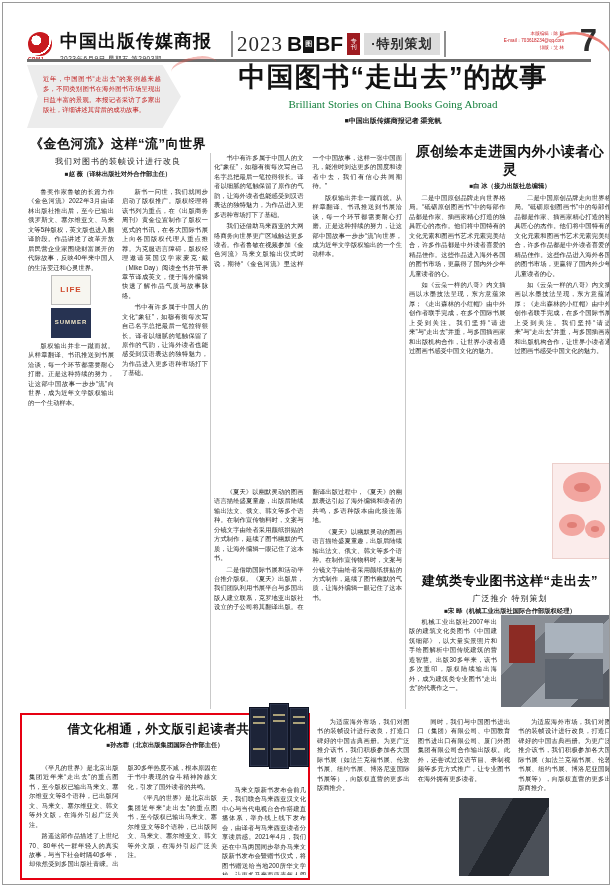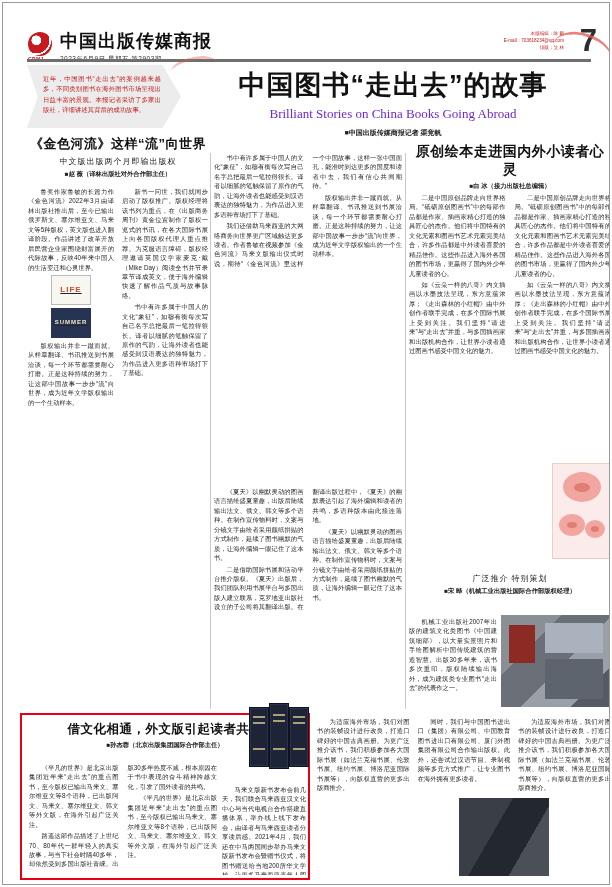--- a/index.html
+++ b/index.html
@@ -23,40 +23,40 @@
   .banner-section { background:#dcdcdc; color:#2b2b2b; font-weight:bold; font-size:13px; padding:2px 7px; letter-spacing:1px; }
   .editor-info { text-align:right; font-size:4.6px; line-height:1.5; color:#c8191e; }
   .page-number { font-size:31px; font-weight:900; color:#2d2d2d; }
   .header-rule { height:3px; background:#6f6f6f; }
 
   
   .intro-box { background:#ececec; clip-path:polygon(0 0,88% 0,100% 50%,88% 100%,0 100%,7% 50%);
     padding:9px 20px 9px 16px; }
   .intro-text { font-size:6.4px; line-height:1.6; color:#c01a1a; text-align:justify; }
   .main-title { font-size:27px; font-weight:900; letter-spacing:1px; color:#121212; text-align:center; }
-  .main-subtitle { font-family:"Liberation Serif", serif; font-size:13px; color:#6d28d9; text-align:center; margin-top:3px; }
+  .main-subtitle { font-family:"Liberation Serif", serif; font-size:11px; color:#15803d; text-align:center; margin-top:3px; }
   .main-byline { font-size:7px; font-weight:bold; color:#222; text-align:center; margin-top:6px; }
   .swoosh { border-style:solid; border-color:#e2574d transparent transparent transparent; border-width:3px 0 0 0; border-radius:50% 50% 0 0; opacity:.75; }
 
   
   .a-kicker { font-size:8px; font-weight:bold; text-align:center; color:#222; }
   .a-title { font-size:13px; font-weight:900; text-align:center; color:#111; letter-spacing:.5px; margin-top:2px; }
   .a-title.big { font-size:14px; }
   .a-subtitle { font-family:"Liberation Serif", serif; font-size:8px; text-align:center; color:#222; margin-top:3px; letter-spacing:1px; }
   .a-byline { font-size:6.3px; font-weight:bold; text-align:center; color:#222; margin-top:3px; }
   .body-text { font-size:6.3px; line-height:1.5; text-align:justify; color:#252525; overflow:hidden; }
   .body-text p { text-indent:2em; margin-bottom:2px; }
   .cols2 { column-count:2; column-gap:9px; }
   .cols3 { column-count:3; column-gap:8px; }
   .vrule { width:1px; background:#c9c9c9; }
 
   
   .cover-life { width:40px; height:30px; border:1px solid #bbb; background:#f7f6f0; display:flex; align-items:center; justify-content:center; font-weight:900; font-size:8px; color:#d04a2c; letter-spacing:1px; }
   .cover-summer { width:40px; height:30px; margin-top:3px; background:#273352; display:flex; align-items:center; justify-content:center; font-weight:bold; font-size:6px; color:#f2e7c8; letter-spacing:1px; }
-  .covers-wrap { margin:3px auto; width:40px;text-decoration:underline; }
+  .covers-wrap { margin:3px auto; width:40px; }
   .photo { background:linear-gradient(135deg,#8a8f96 0 30%,#6b7078 30% 55%,#9aa0a8 55% 80%,#565b63 80% 100%); }
   .photo.dark { background:linear-gradient(120deg,#3a3f47 0 40%,#23272e 40% 70%,#4b5058 70% 100%); }
   .malay-covers { display:flex; }
   .malay-cover { width:20px; height:60px; background:#1d2438; border:1px solid #0e1322; box-shadow:0 0 0 .5px #3a425c inset; position:relative; }
   .malay-cover:nth-child(2){ height:66px; margin-top:-4px; }
   .malay-cover i { position:absolute; left:3px; right:3px; height:2px; background:#cfc08a; opacity:.8; }
   .illus { background:#fbeceb; border:1px solid #eccfcb; }
   .pig { position:absolute; border-radius:50%; background:#f2a6a0; }
   .pig:after { content:""; position:absolute; left:30%; top:35%; width:40%; height:30%; border-radius:50%; background:#e07e76; }
 
@@ -70,47 +70,59 @@
 
   <div class="abs" style="left:25px;top:29px;width:30px;">
     <div class="logo-swirl"></div>
     <div class="logo-cpmj">CPMJ</div>
   </div>
   <div class="abs" style="left:57px;top:26px;">
     <div class="paper-name">中国出版传媒商报</div>
     <div class="issue-info">2023年6月9日 星期五 第2903期</div>
   </div>
 
+  <div class="abs banner" style="left:228px;top:28px;">
+    <div class="banner-bar"></div>
+    <span class="banner-year">2023</span>
+    <span class="banner-brand">
+      <span>B</span>
+      <span class="banner-book">图</span>
+      <span>BF</span>
+    </span>
+    <span class="banner-badge">专刊</span>
+    <span class="banner-section">·特别策划</span>
+    <div class="banner-bar"></div>
+  </div>
 
   <div class="abs editor-info" style="right:45px;top:28px;">
     <div>本版编辑：陈 麟</div>
     <div>E-mail：703618234@qq.com</div>
     <div>排版：艾 林</div>
   </div>
   <div class="abs page-number" style="right:12px;top:20px;">7</div>
   <div class="abs header-rule" style="left:24px;top:56px;width:564px;"></div>
 
   <div class="abs intro-box" style="left:24px;top:62px;width:154px;height:63px;">
     <div class="intro-text">近年，中国图书“走出去”的案例越来越多，不同类别图书在海外图书市场呈现出日益丰富的景观。本报记者采访了多家出版社，详细讲述其背后的成功故事。</div>
   </div>
   <div class="abs swoosh" style="left:548px;top:30px;width:62px;height:42px;transform:rotate(18deg);"></div>
   <div class="abs swoosh" style="left:168px;top:54px;width:46px;height:20px;transform:rotate(-12deg);opacity:.4;"></div>
 
-  <div class="abs" style="left:186px;top:64px;width:408px;">
+  <div class="abs" style="left:186px;top:56px;width:408px;">
     <div class="main-title">中国图书“走出去”的故事</div>
     <div class="main-subtitle">Brilliant Stories on China Books Going Abroad</div>
     <div class="main-byline">■中国出版传媒商报记者 渠竞帆</div>
   </div>
 
   <div class="abs vrule" style="left:207px;top:150px;height:556px;"></div>
   <div class="abs vrule" style="left:402px;top:150px;height:556px;"></div>
 
   <div class="abs" style="left:25px;top:130px;width:180px;">
     <div class="a-title">《金色河流》这样“流”向世界</div>
-    <div class="a-subtitle">中文版出版两个月即输出版权</div>
+    <div class="a-subtitle">我们对图书的装帧设计进行改良</div>
     <div class="a-byline">■赵 薇（译林出版社对外合作部主任）</div>
   </div>
   <div class="abs body-text" style="left:25px;top:184px;width:86px;height:521px;">
     <p>鲁奖作家鲁敏的长篇力作《金色河流》2022年3月由译林出版社推出后，至今已输出俄罗斯文、塞尔维亚文、马来文等5种版权，英文版也进入翻译阶段。作品讲述了改革开放后民营企业家围绕财富展开的代际故事，反映40年来中国人的生活变迁和心灵世界。</p>
     <div class="covers-wrap">
       <div class="cover-life">LIFE</div>
       <div class="cover-summer">SUMMER</div>
     </div>
     <p>版权输出并非一蹴而就。从样章翻译、书讯推送到书展洽谈，每一个环节都需要耐心打磨。正是这种持续的努力，让这部中国故事一步步“流”向世界，成为近年文学版权输出的一个生动样本。</p>
   </div>
@@ -140,20 +152,21 @@
     <p>二是中国原创品牌走向世界格局。“砥砺原创图画书”中的每部作品都是作家、插画家精心打造的独具匠心的杰作。他们将中国特有的文化元素和图画书艺术元素完美结合，许多作品都是中外读者喜爱的精品佳作。这些作品进入海外各国的图书市场，更赢得了国内外少年儿童读者的心。</p>
     <p>如《云朵一样的八哥》内文插画以水墨技法呈现，东方意蕴浓厚；《走出森林的小红帽》由中外创作者联手完成，在多个国际书展上受到关注。我们坚持“请进来”与“走出去”并重，与多国插画家和出版机构合作，让世界小读者通过图画书感受中国文化的魅力。</p>
   </div>
   <div class="abs illus" style="left:549px;top:460px;width:59px;height:96px;">
     <span class="pig" style="left:10px;top:8px;width:38px;height:30px;"></span>
     <span class="pig" style="left:6px;top:50px;width:26px;height:22px;"></span>
     <span class="pig" style="left:32px;top:56px;width:20px;height:18px;"></span>
   </div>
 
   <div class="abs" style="left:406px;top:567px;width:202px;">
+    <div class="a-title">建筑类专业图书这样“走出去”</div>
     <div class="a-subtitle">广泛推介 特别策划</div>
     <div class="a-byline">■宋 晔（机械工业出版社国际合作部版权经理）</div>
   </div>
   <div class="abs body-text" style="left:406px;top:614px;width:88px;height:92px;">
     <p>机械工业出版社2007年出版的建筑文化类图书《中国建筑细部》，以大量实景照片和手绘图解析中国传统建筑的营造智慧。出版30多年来，该书多次重印，版权陆续输出海外，成为建筑类专业图书“走出去”的代表作之一。</p>
   </div>
   <div class="abs photo" style="left:498px;top:612px;width:110px;height:92px;">
     <div class="abs" style="left:8px;top:10px;width:26px;height:38px;background:#8c2b24;"></div>
     <div class="abs" style="left:44px;top:8px;width:58px;height:30px;background:#aab3bd;"></div>
     <div class="abs" style="left:44px;top:44px;width:58px;height:40px;background:#5d646e;"></div>

